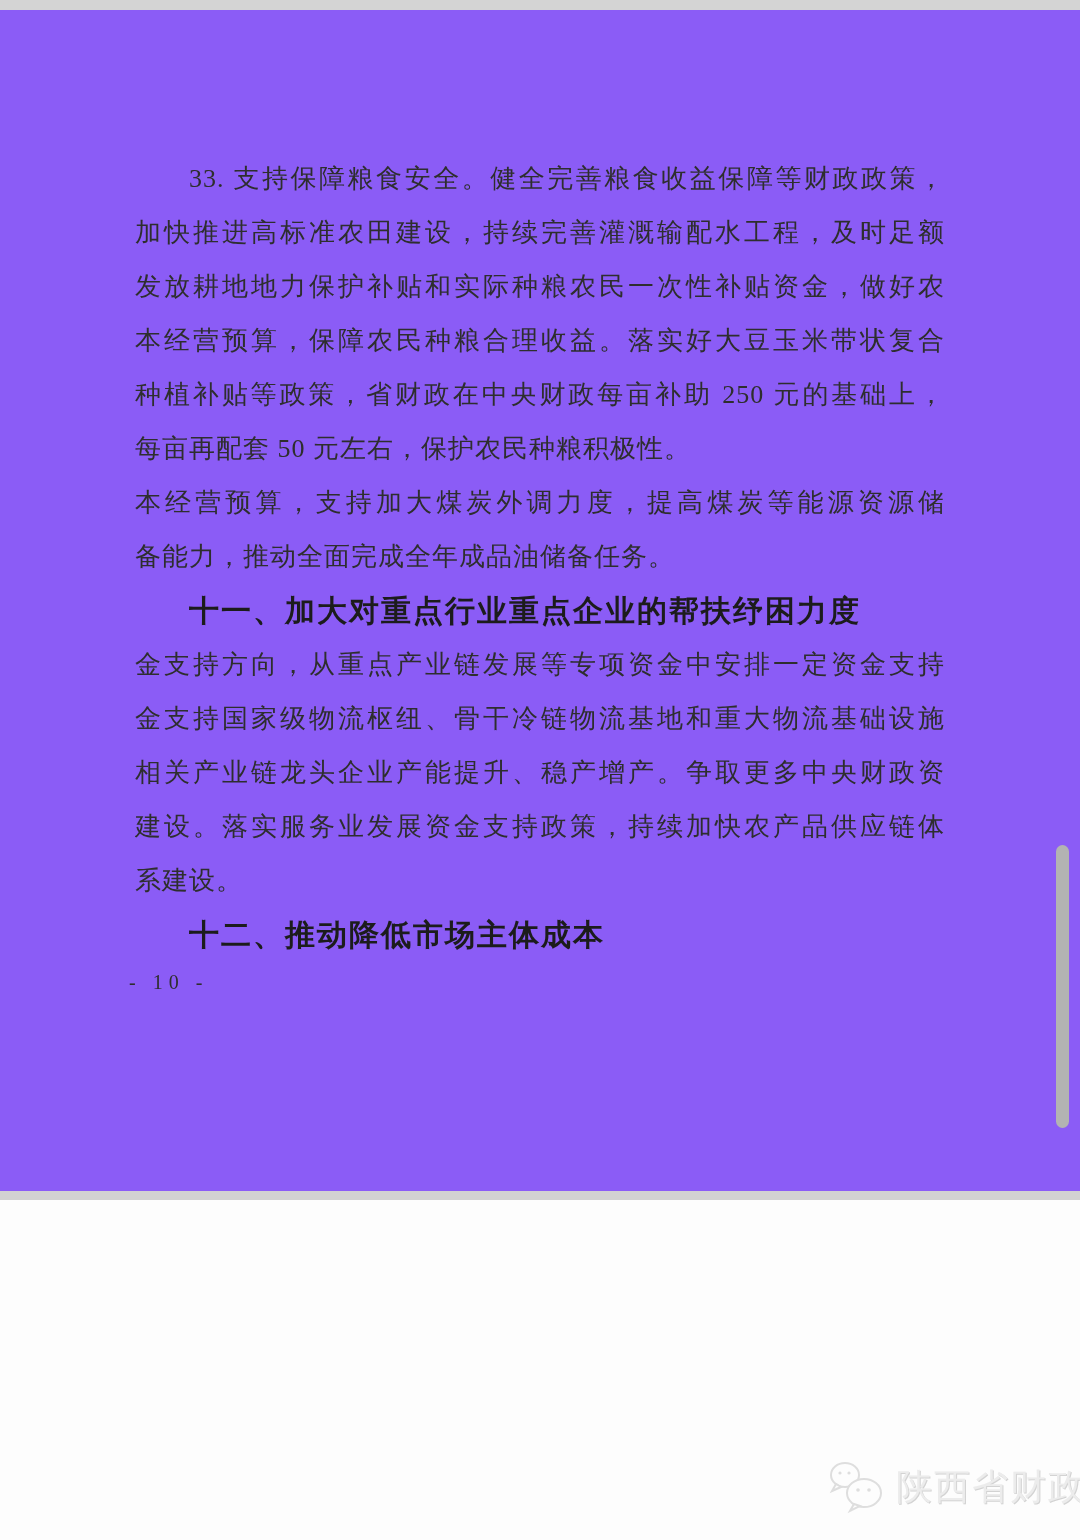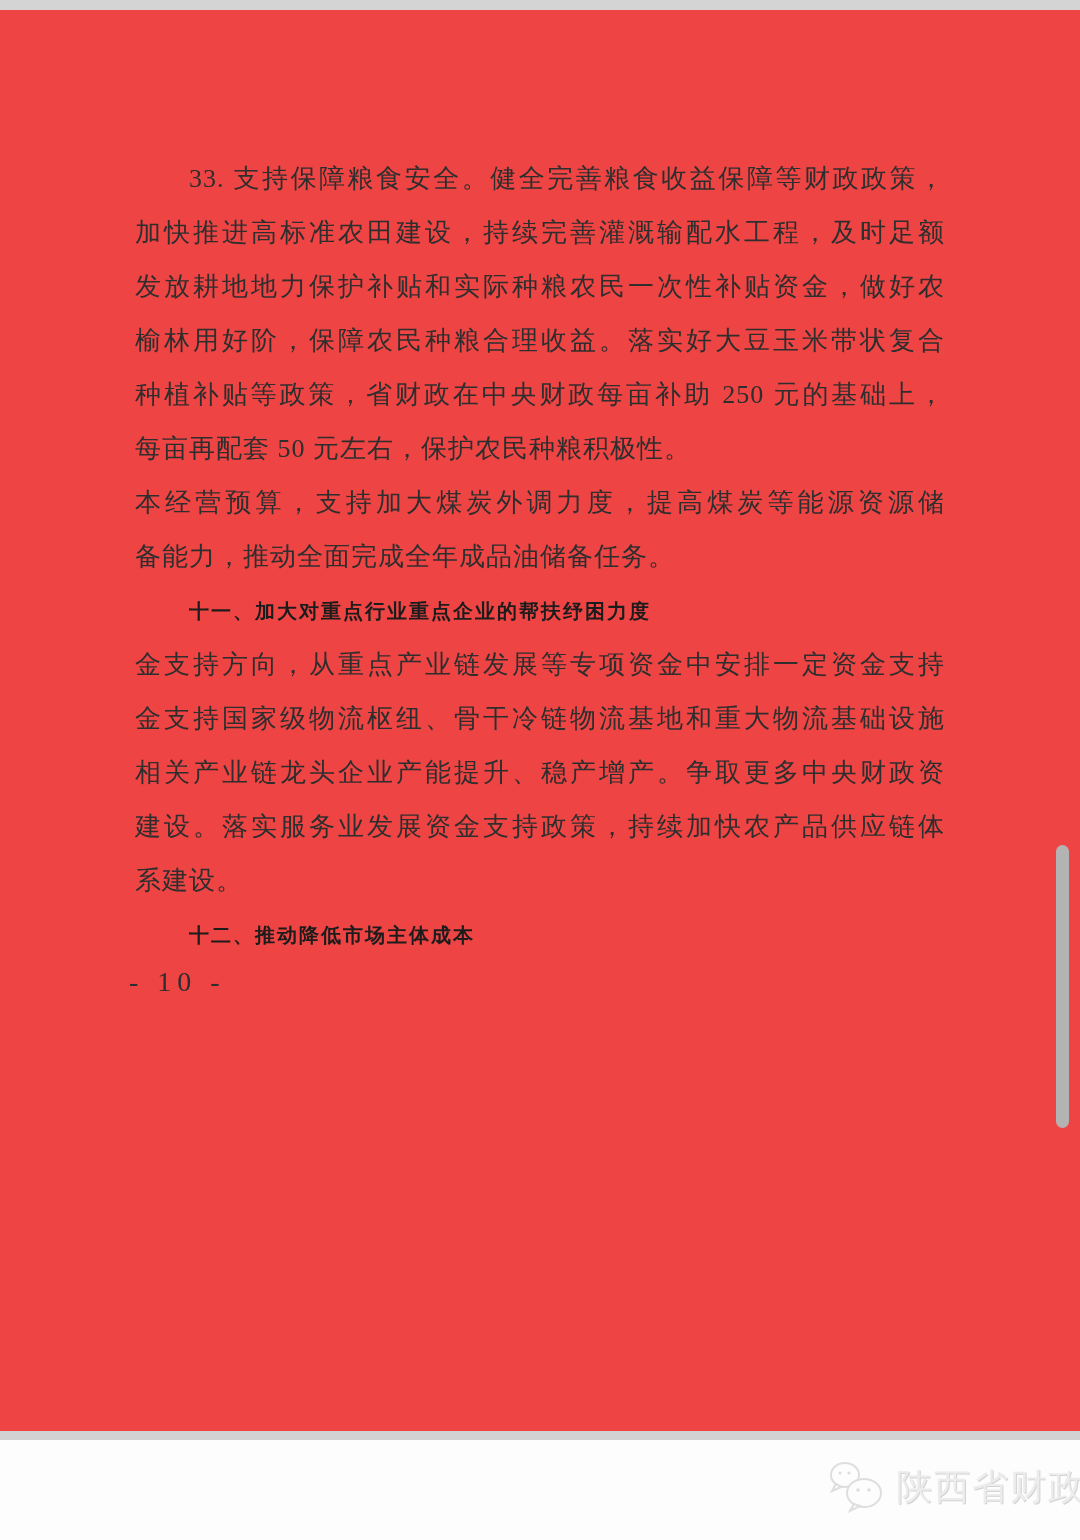--- a/index.html
+++ b/index.html
@@ -2,21 +2,21 @@
 <html><head>
 <meta charset="utf-8">
 <style>
   * { margin: 0; padding: 0; box-sizing: border-box; }
   html, body {
     width: 1080px; height: 1540px;
     background: #fdfdfd;
     overflow: hidden;
     font-family: "Liberation Serif", "DejaVu Serif", serif;
   }
-  .viewport { position: relative; width: 1080px; height: 1440px; background: #ef4444; text-decoration: underline; }
+  .viewport { position: relative; width: 1080px; height: 1200px; background: #8b5cf6; text-decoration: underline; }
 
   .edge-bar {
     position: absolute; left: 0; width: 1080px;
     background: #d4d4d4;
   }
   .edge-bar.top { top: 0; height: 10px; }
   .edge-bar.bottom { bottom: 0; height: 9px; background: #d2d2d2; }
 
   .doc-content {
     position: absolute;
@@ -36,31 +36,31 @@
     overflow: hidden;
   }
   .tline.first { padding-left: 54px; }
   .tline.last { text-align-last: left; }
 
   .heading {
     width: 810px;
     padding-left: 54px;
     font-family: "Liberation Sans", "DejaVu Sans", sans-serif;
     font-weight: bold;
-    font-size: 20px;
+    font-size: 30px;
     line-height: 54px;
     color: #1c1c1c;
     letter-spacing: 2px;
     white-space: nowrap;
   }
 
   .page-number {
     margin-top: 4px;
     margin-left: -6px;
-    font-size: 28px;
+    font-size: 20px;
     line-height: 32px;
     letter-spacing: 6px;
     color: #2e2e2e;
     text-align: left;
     text-align-last: left;
   }
 
   .watermark {
     position: absolute;
     left: 828px; top: 1460px;
@@ -92,21 +92,21 @@
 <div class="viewport">
 
   <div class="edge-bar top"></div>
 
   <div class="doc-content">
 
     <div>
       <div class="tline first">33. 支持保障粮食安全。健全完善粮食收益保障等财政政策，</div>
       <div class="tline">加快推进高标准农田建设，持续完善灌溉输配水工程，及时足额</div>
       <div class="tline">发放耕地地力保护补贴和实际种粮农民一次性补贴资金，做好农</div>
-      <div class="tline">榆林用好阶，保障农民种粮合理收益。落实好大豆玉米带状复合</div>
+      <div class="tline">本经营预算，保障农民种粮合理收益。落实好大豆玉米带状复合</div>
       <div class="tline">种植补贴等政策，省财政在中央财政每亩补助 250 元的基础上，</div>
       <div class="tline last">每亩再配套 50 元左右，保护农民种粮积极性。</div>
     </div>
 
     <div>
       <div class="tline">本经营预算，支持加大煤炭外调力度，提高煤炭等能源资源储</div>
       <div class="tline last">备能力，推动全面完成全年成品油储备任务。</div>
     </div>
 
     <div class="heading">十一、加大对重点行业重点企业的帮扶纾困力度</div>

